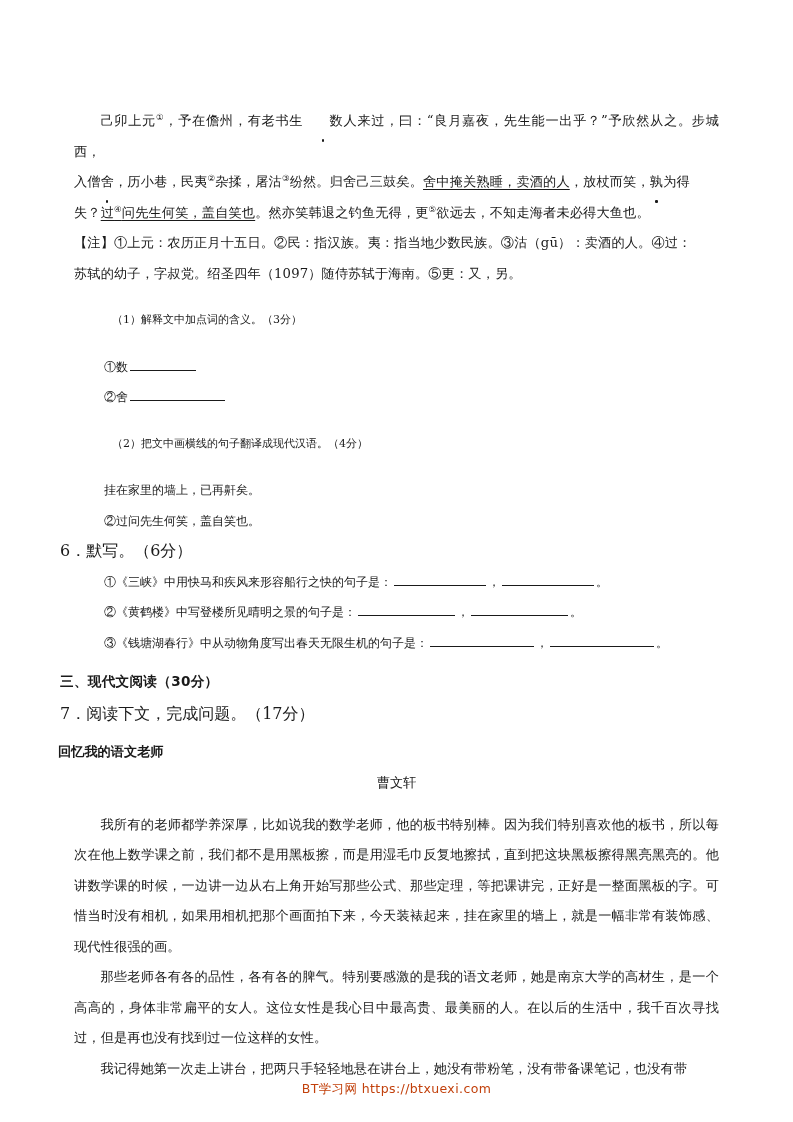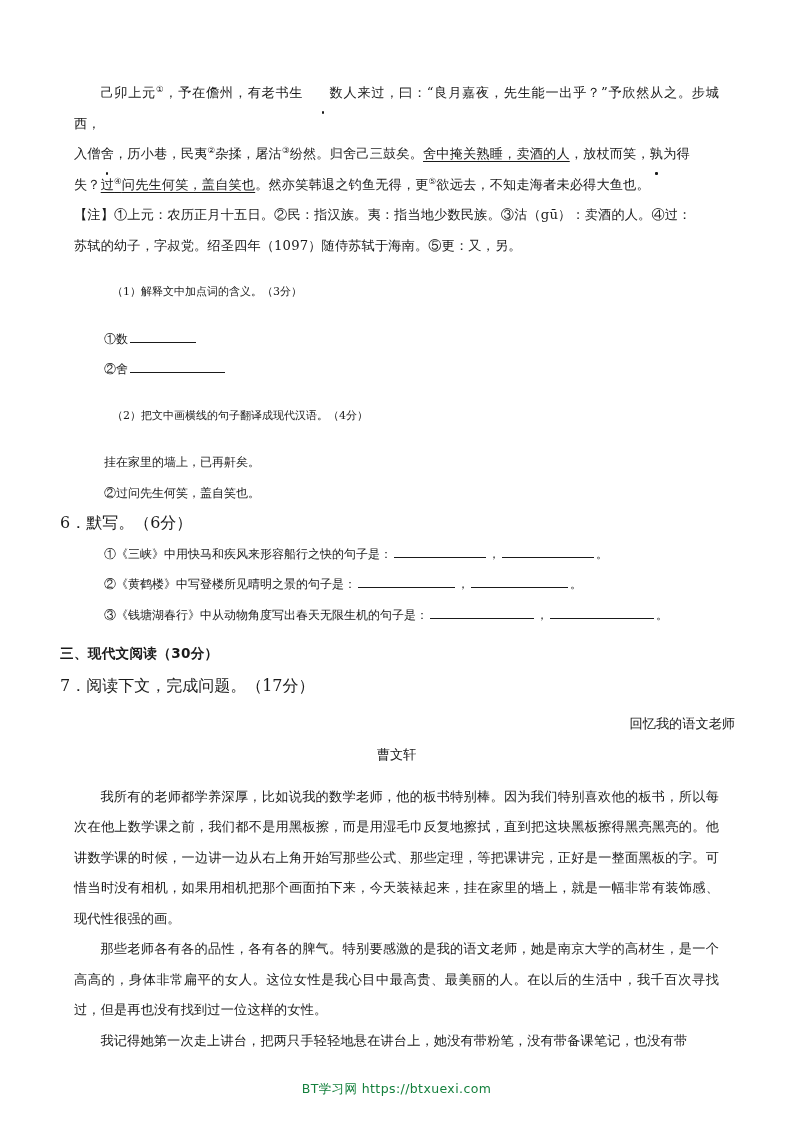--- a/index.html
+++ b/index.html
@@ -14,21 +14,21 @@
     font-family: "DejaVu Serif", "Liberation Serif", serif;
     color: #1a1a1a;
     overflow: hidden;
   }
   .page {
     position: absolute;
     left: 0; top: 0;
     width: 793px;
     height: 854px;
     box-sizing: border-box;
-    padding: 78px 58px 0 58px;
+    padding: 106px 58px 0 58px;
   }
   
   .ptext {
     font-size: 13.2px;
     line-height: 30.5px;
     text-align: justify;
     text-justify: inter-ideograph;
     letter-spacing: 0.15px;
     margin: 0;
   }
@@ -93,41 +93,42 @@
     font-family: "DejaVu Sans", "Liberation Sans", sans-serif;
     font-weight: bold;
     font-size: 13.6px;
     line-height: 32px;
     margin: 7px 0 2px 0;
     padding-left: 2px;
     letter-spacing: 0.3px;
   }
   
   .art-title {
-    text-align: right;
+    text-align: left;
     font-size: 13.2px;
     line-height: 31px;
     margin: 6px 0 0 0;
+    font-weight: bold;
   }
   .art-author {
     text-align: center;
     font-size: 13.2px;
     line-height: 31px;
     margin: 0 0 12px 0;
   }
   
   .footer {
     position: absolute;
     left: 0;
     bottom: 24px;
     width: 793px;
     text-align: center;
     font-family: "DejaVu Sans", "Liberation Sans", sans-serif;
     font-size: 12.5px;
-    color: #15803d;
+    color: #c2410c;
     letter-spacing: 0.4px;
   }
 </style>
 </head>
 <body>
 
 <div class="page">
 
   <div class="body-wrap">
 

